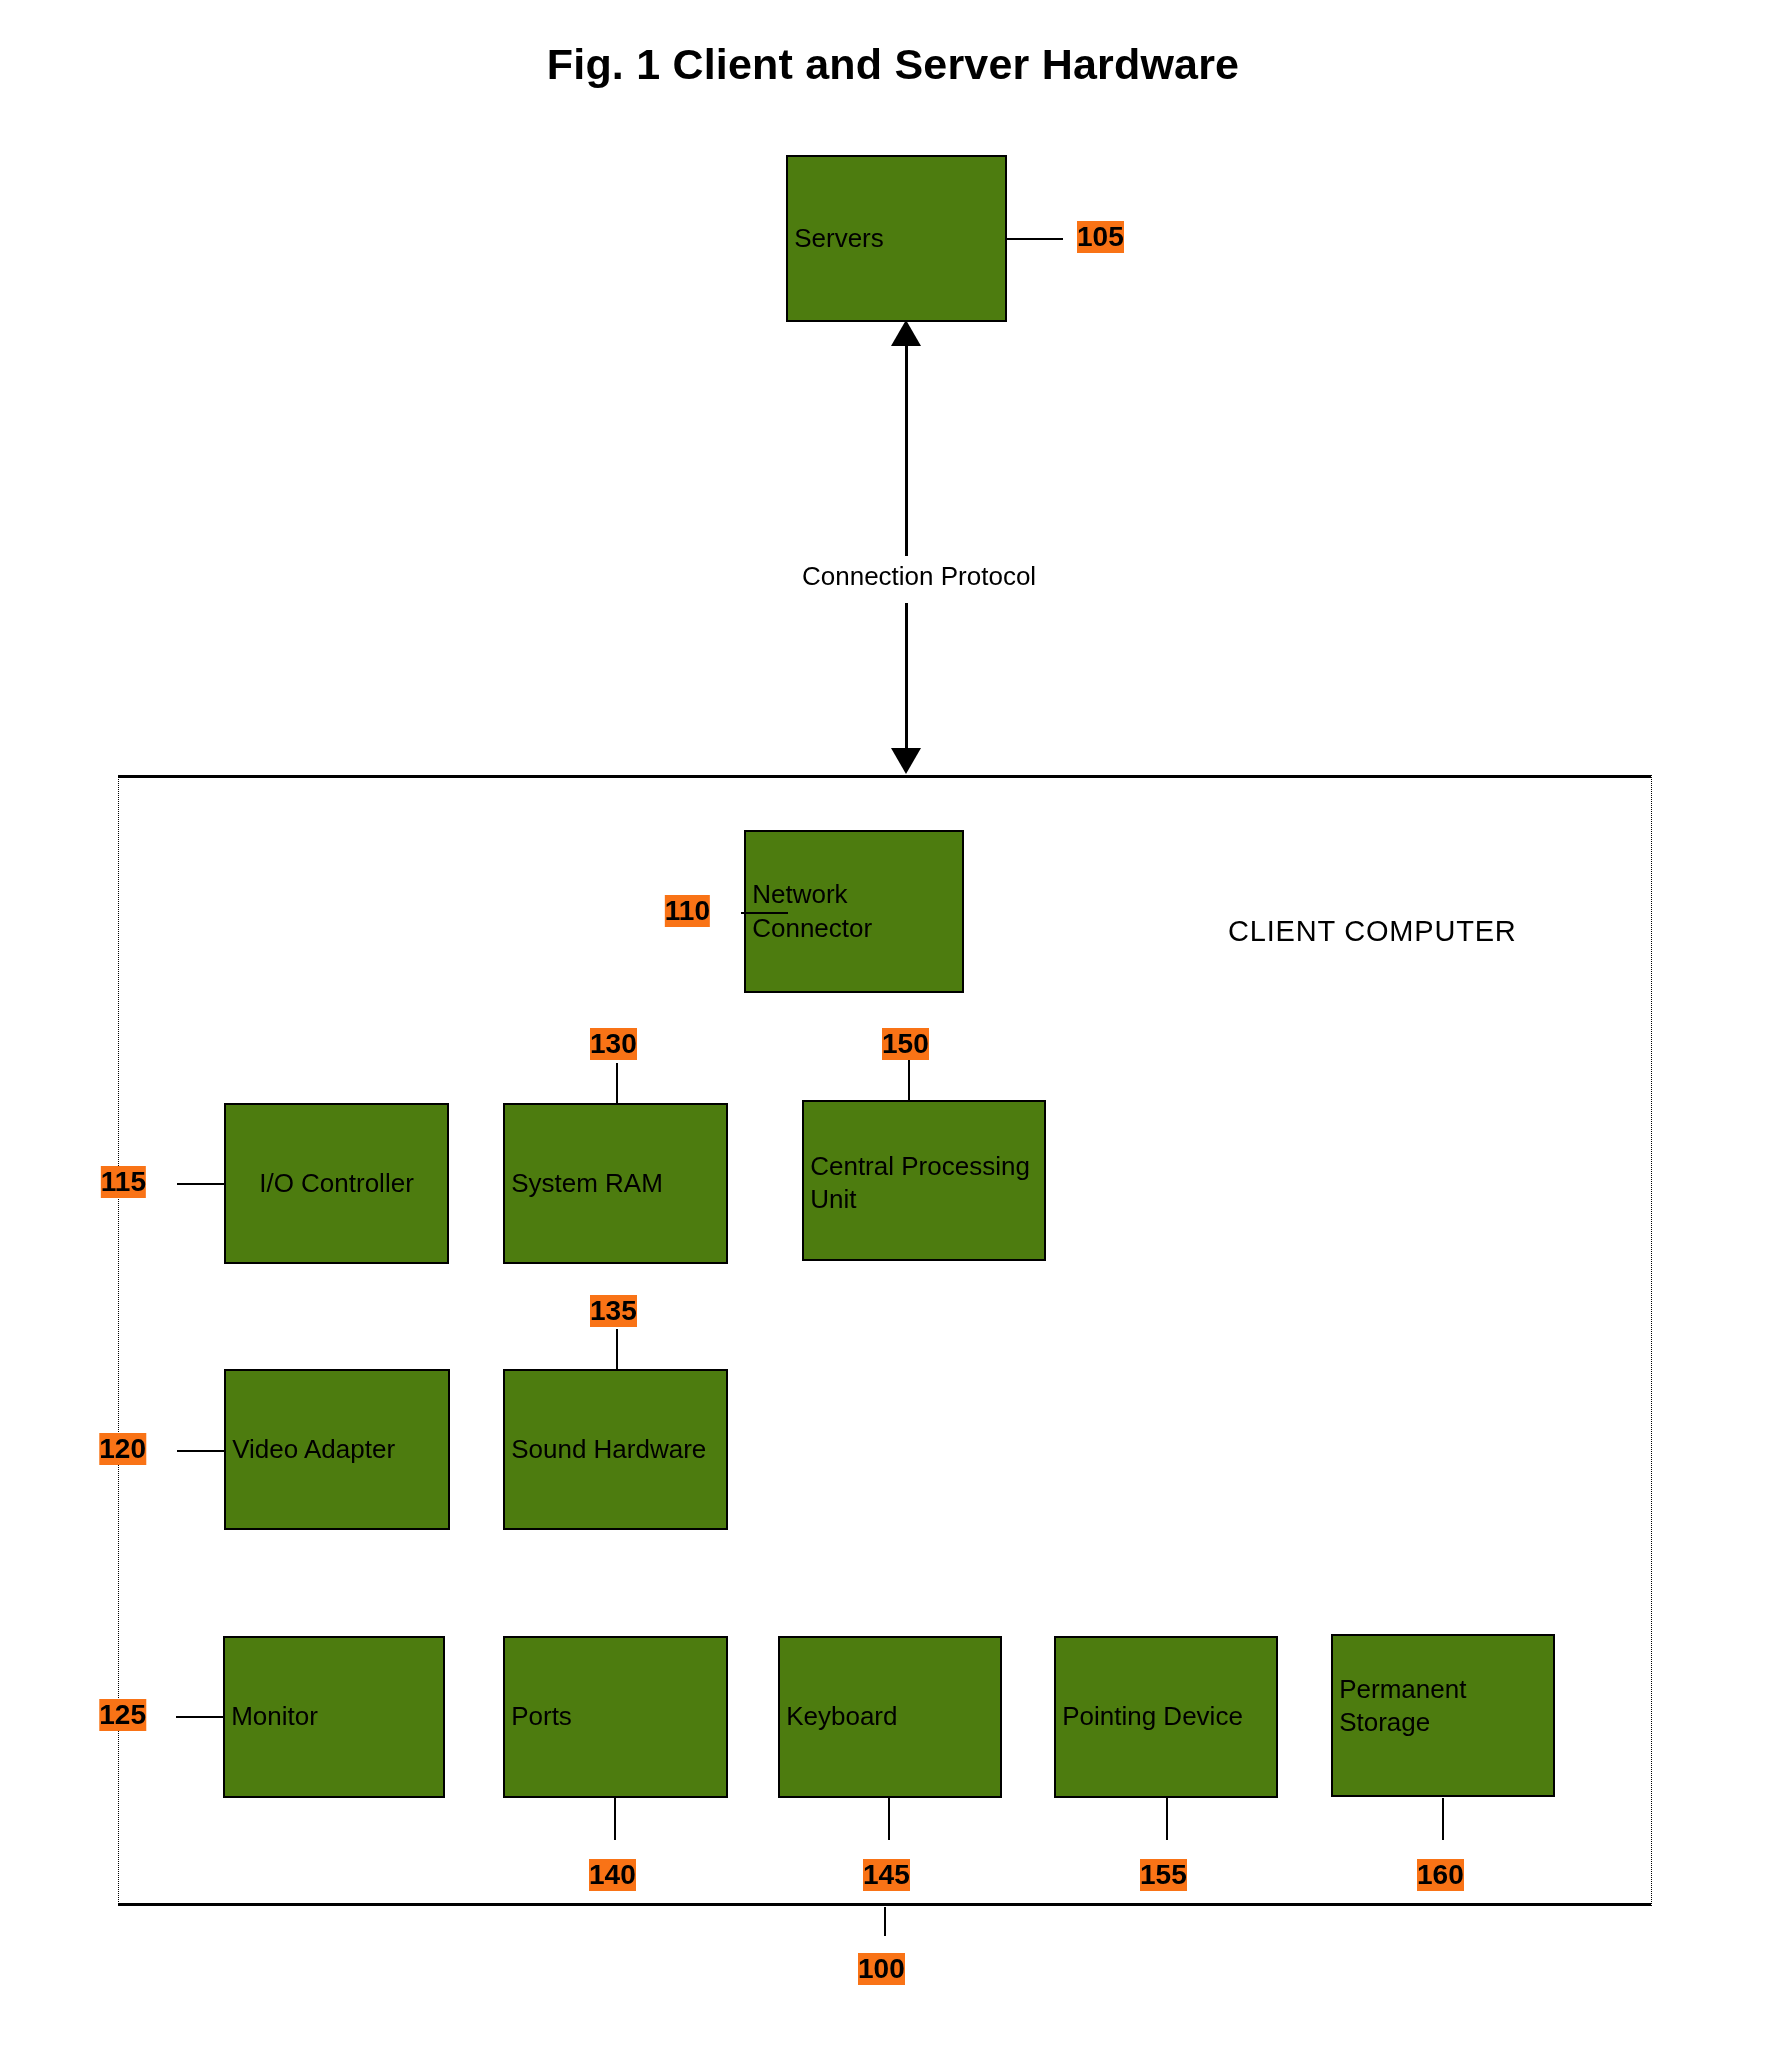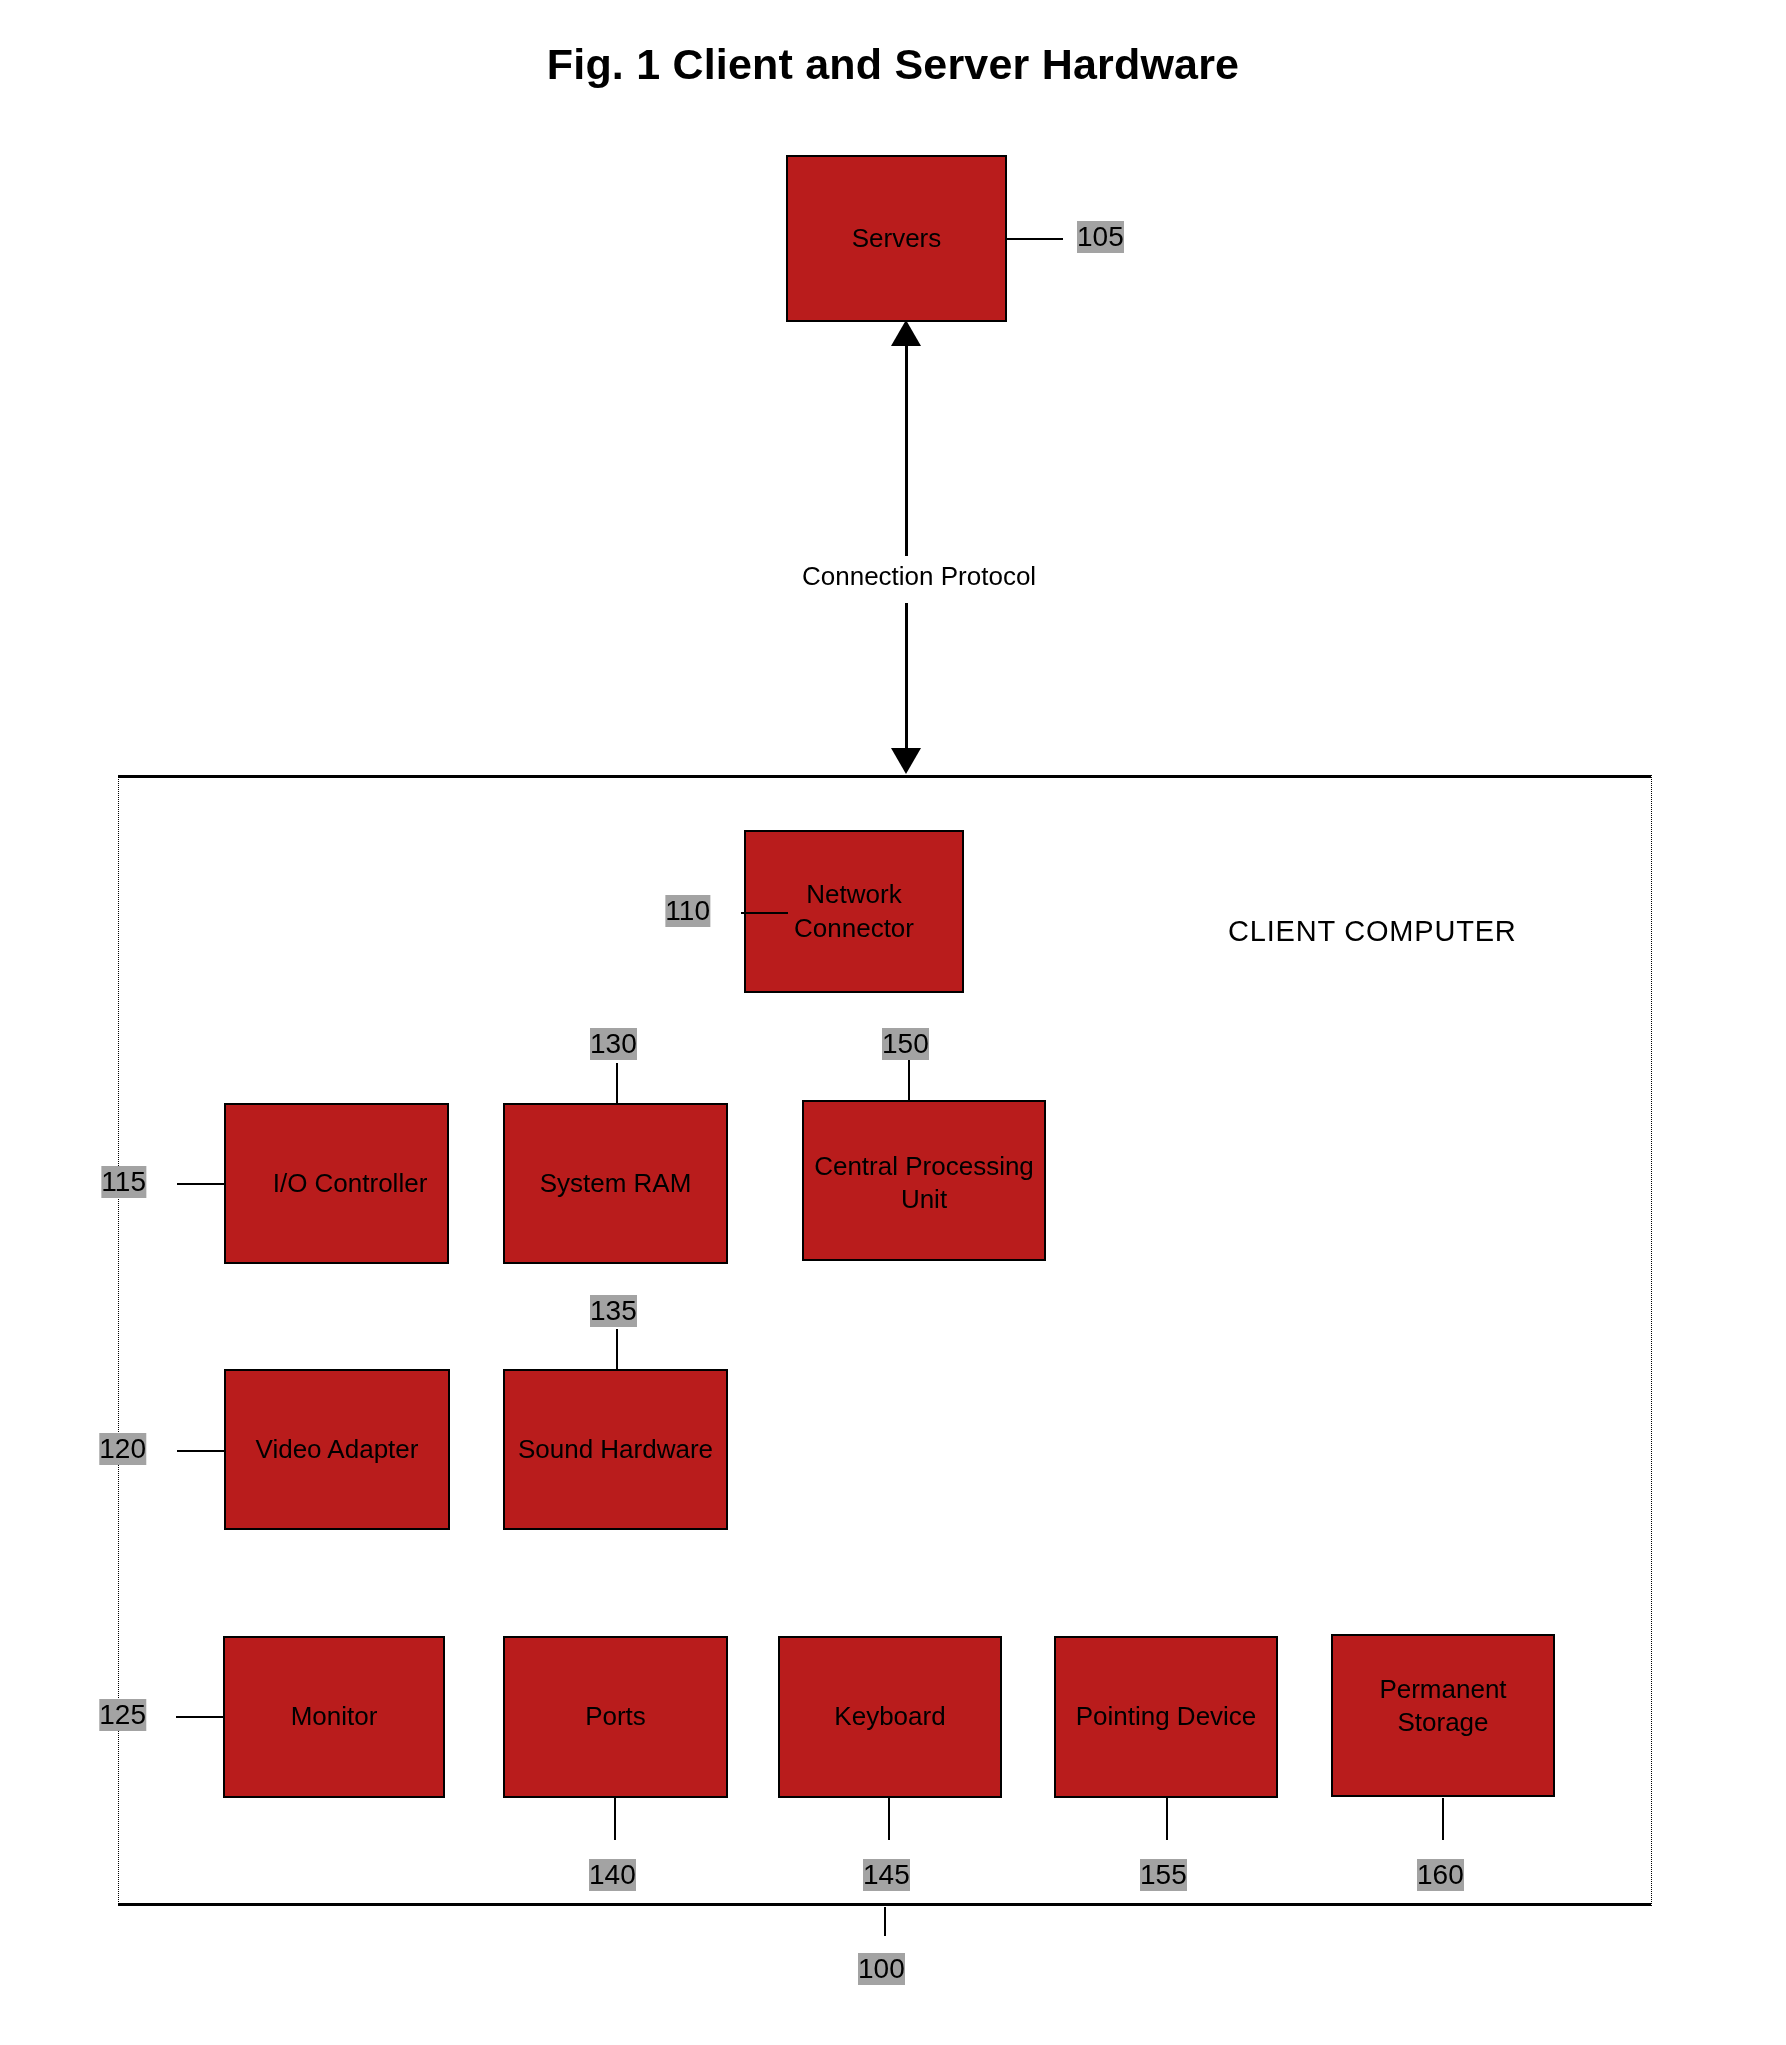--- a/index.html
+++ b/index.html
@@ -28,24 +28,24 @@
     font-size: 43px;
     font-weight: bold;
     letter-spacing: 0.2px;
     white-space: nowrap;
   }
   
   .node-box {
     position: absolute;
     box-sizing: border-box;
     border: 2.3px solid #000000;
-    background: #b91c1c;
+    background: #4d7c0f;
     display: flex;
     justify-content: center;
-    text-align: center;
+    text-align: left;
     font-size: 26px;
     line-height: 1.28;
   }
   .node-box.v-center { align-items: center; }
   .node-box.v-upper  { align-items: flex-start; }
   .node-label {
     display: block;
     width: 100%;
     padding: 0 6.2px;
     box-sizing: border-box;
@@ -63,23 +63,23 @@
     border-top: 3.1px solid #000000;
     border-bottom: 3.1px solid #000000;
     border-left: 1.5px dotted #000000;
     border-right: 1.5px dotted #000000;
     background: transparent;
   }
   
   .ref-num {
     position: absolute;
     font-size: 28px;
-    font-weight: normal;
-    white-space: nowrap;
-    background: #a3a3a3;
+    font-weight: bold;
+    white-space: nowrap;
+    background: #f97316;
     text-align: center;
   }
   
   .leader-h {
     position: absolute;
     height: 0;
     border-top: 2.3px solid #000000;
   }
   .leader-v {
     position: absolute;

